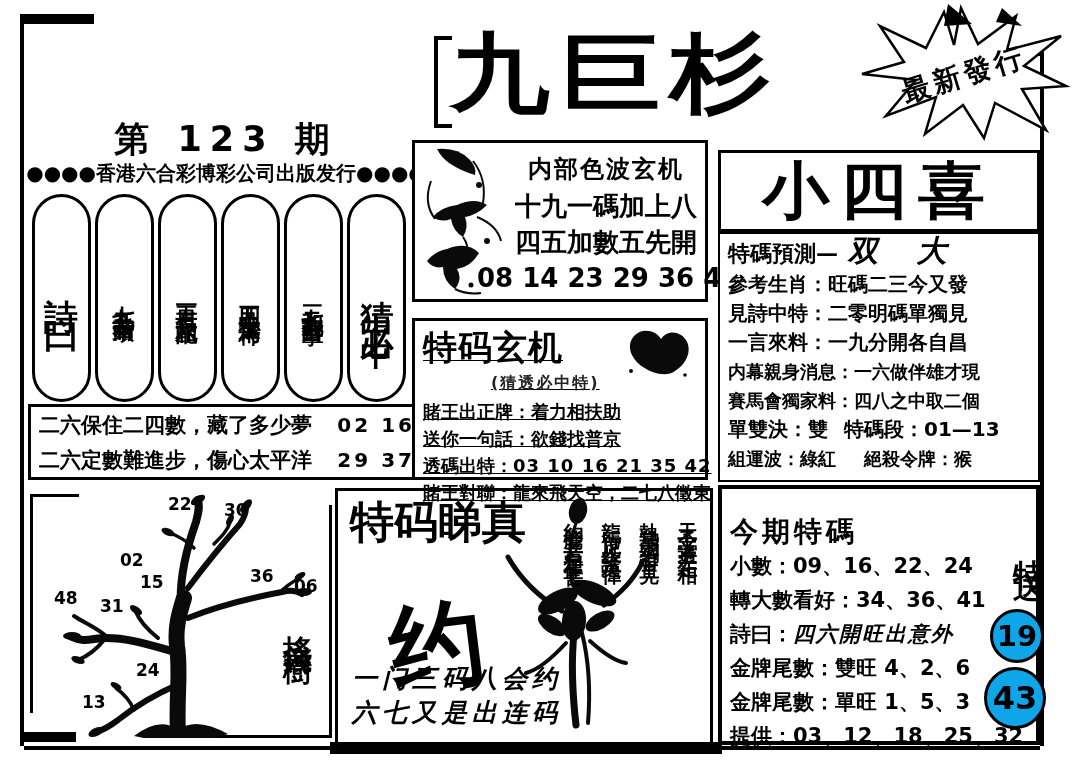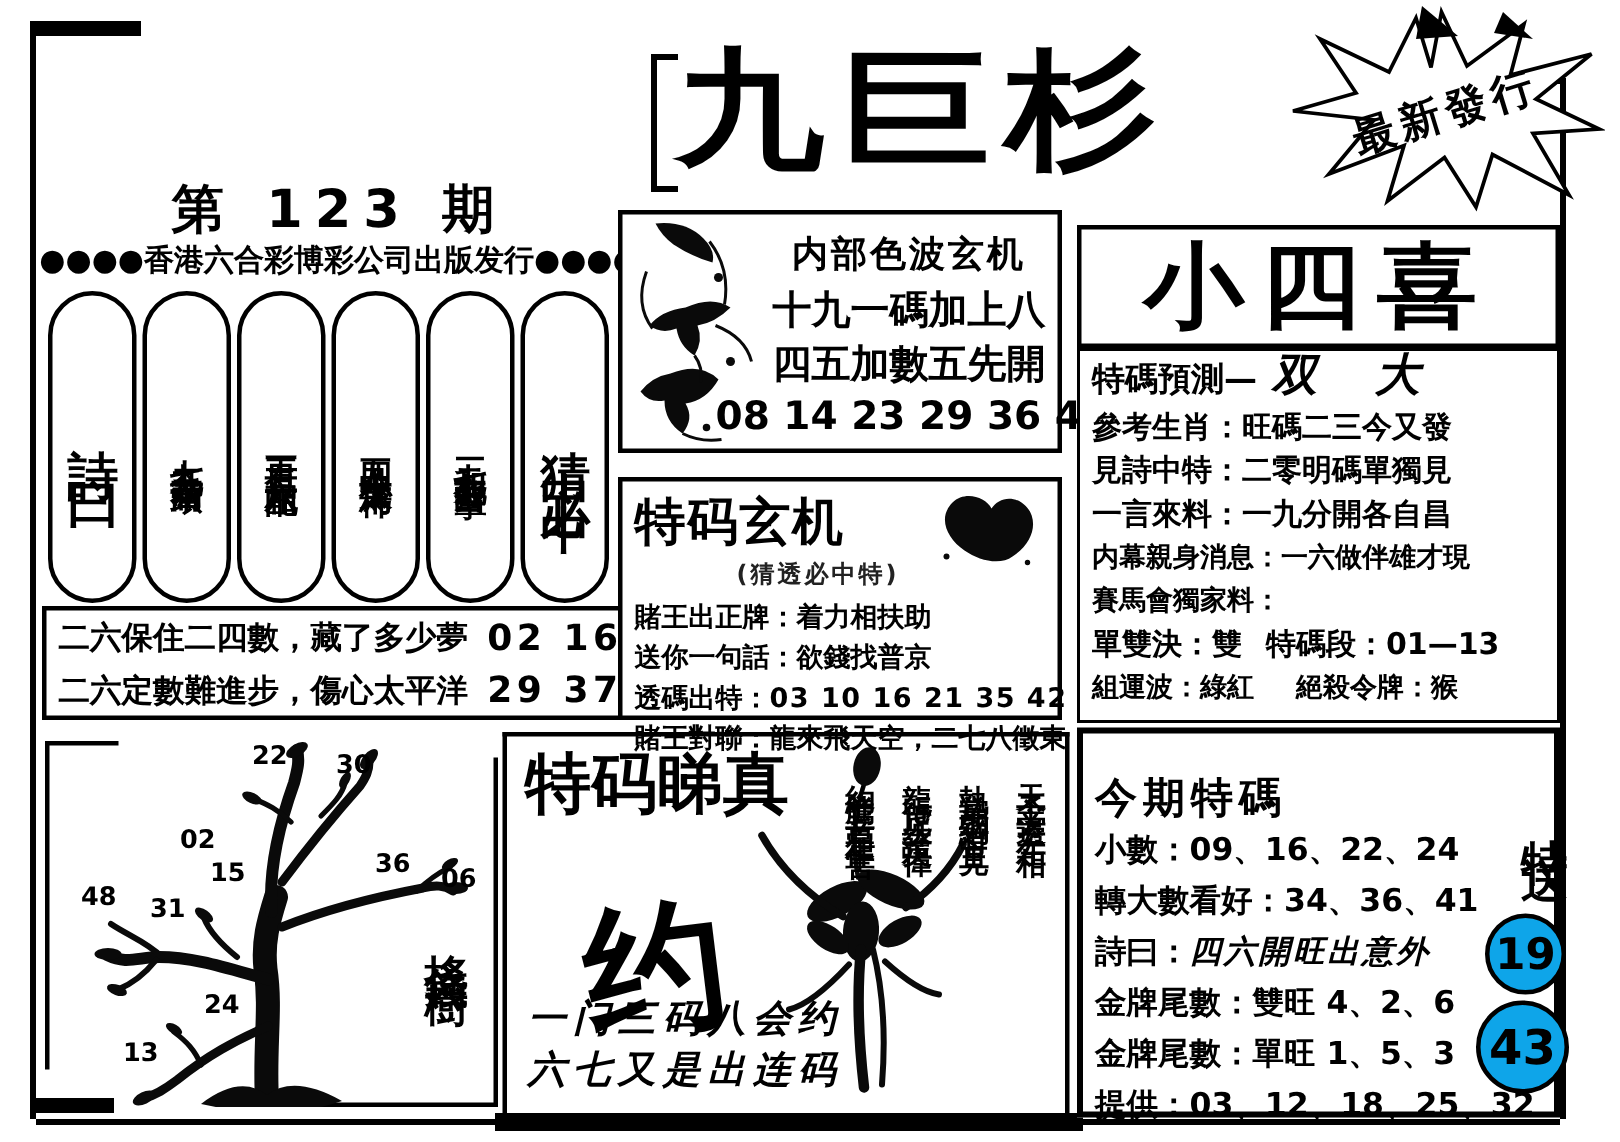--- a/index.html
+++ b/index.html
@@ -11,21 +11,21 @@
   .vtext{writing-mode:vertical-rl;text-orientation:upright;}
   .line{position:absolute;background:#000;}
   
   .ovals{display:flex;gap:4px;}
   .oval{flex:1;border:3px solid #000;border-radius:34px;display:flex;
         align-items:center;justify-content:center;background:#fff;}
   .oval .vtext{font-family:"DejaVu Serif","Liberation Serif",serif;}
   
   .crow{display:flex;align-items:center;height:35px;padding:0 8px;}
   .crow .t{font-family:"DejaVu Serif","Liberation Serif",serif;font-weight:700;font-size:21px;}
-  .crow .n{margin-left:auto;font-weight:800;font-size:24px;letter-spacing:3px;}
+  .crow .n{margin-left:auto;font-weight:800;font-size:20px;letter-spacing:3px;}
   
   .mrow{display:flex;font-weight:800;font-size:18px;line-height:27px;white-space:nowrap;}
   
   .frow{display:flex;align-items:baseline;font-weight:800;font-size:20px;
         line-height:29px;white-space:nowrap;text-align:center;}
   .frow.small{font-size:18px;}
   
   .srow{display:flex;align-items:baseline;font-weight:800;font-size:21px;
         line-height:34px;white-space:nowrap;}
   .circle{position:absolute;border:3px solid #000;border-radius:50%;background:#0ea5e9;
@@ -159,21 +159,21 @@
       <path d="M60 72 Q80 80 84 96"></path>
       <path d="M38 144 Q50 150 64 148"></path>
     </g>
   </svg>
   <div class="abs" style="left:96px;top:10px;width:190px;text-align:center;font-weight:900;font-size:24px;letter-spacing:2px;">内部色波玄机</div>
   <div class="abs serif" style="left:94px;top:46px;width:194px;text-align:center;font-weight:800;font-size:26px;">十九一碼加上八</div>
   <div class="abs serif" style="left:94px;top:82px;width:194px;text-align:center;font-weight:800;font-size:26px;">四五加數五先開</div>
   <div class="abs" style="left:62px;top:120px;width:228px;text-align:center;font-weight:900;font-size:26px;white-space:nowrap;">08 14 23 29 36 42</div>
 </div>
 
-<div class="box" style="left:412px;top:318px;width:296px;height:162px;padding:4px 8px;">
+<div class="box" style="left:412px;top:318px;width:296px;height:162px;padding:4px 8px;text-decoration:underline;">
   <div style="position:relative;">
     <span style="font-weight:900;font-size:34px;letter-spacing:1px;">特码玄机</span>
     <svg class="abs" style="left:200px;top:2px;" width="78" height="52" viewBox="0 0 78 52">
       <path d="M38 12 C34 4 20 0 12 8 C2 18 8 32 20 40 C30 47 44 50 52 44 C68 34 70 16 58 8 C50 3 42 6 38 12 Z" fill="#0a0a0a"></path>
       <circle cx="8" cy="44" r="2" fill="#0a0a0a"></circle>
       <circle cx="62" cy="48" r="1.8" fill="#0a0a0a"></circle>
     </svg>
     <div style="font-weight:800;font-size:16px;letter-spacing:2px;margin:2px 0 4px 68px;color:#222;">(猜透必中特)</div>
     <div class="mrow">
       <span>賭王出正牌：</span>
@@ -253,20 +253,21 @@
   <div class="frow">
     <span>一言來料：</span>
     <span>一九分開各自昌</span>
   </div>
   <div class="frow small">
     <span>内幕親身消息：</span>
     <span>一六做伴雄才現</span>
   </div>
   <div class="frow small">
     <span>賽馬會獨家料：</span>
+    <span>四八之中取二個</span>
   </div>
   <div class="frow" style="gap:16px;">
     <span style="display:flex;">
       <span>單雙決：</span>
       <span>雙</span>
     </span>
     <span style="display:flex;">
       <span>特碼段：</span>
       <span>01—13</span>
     </span>

